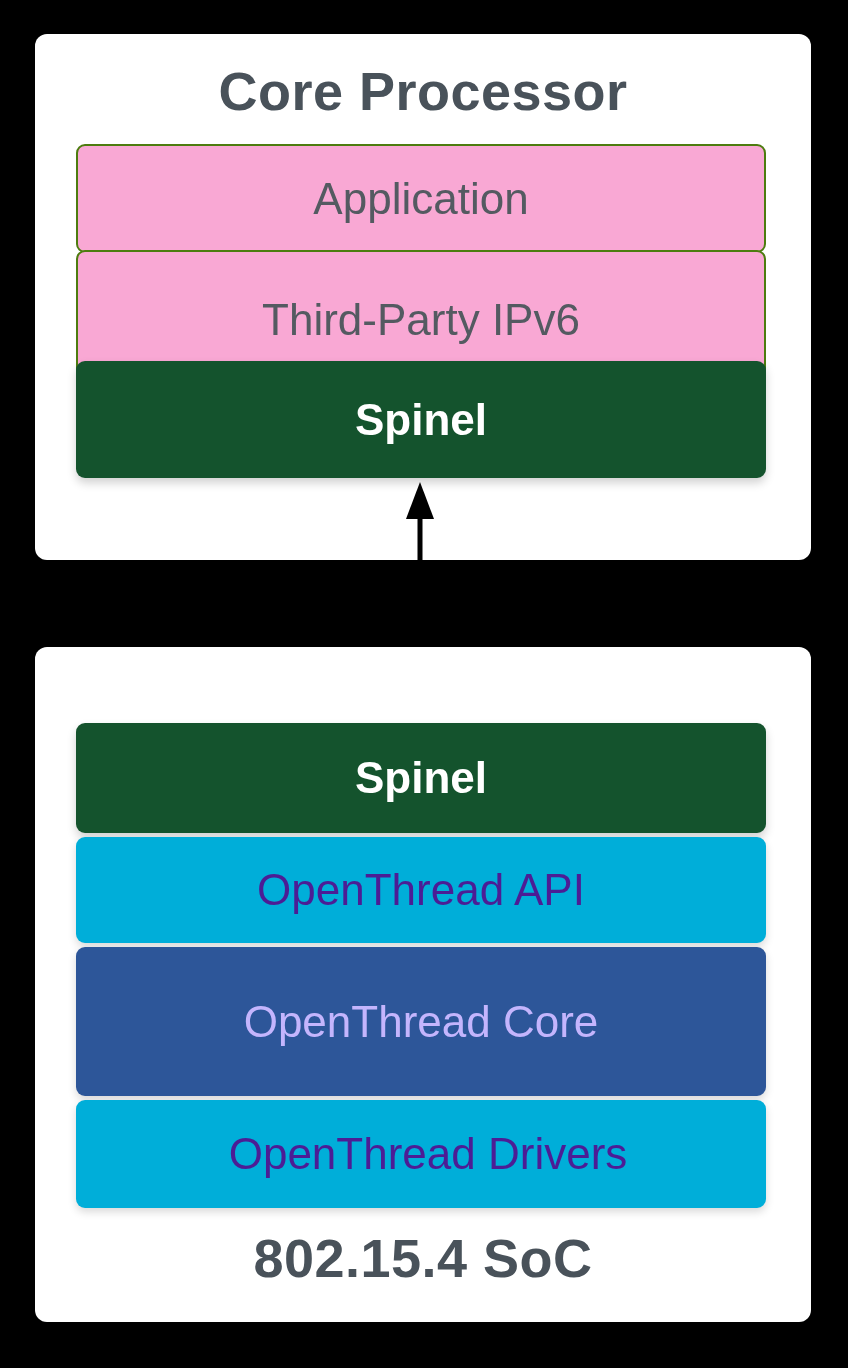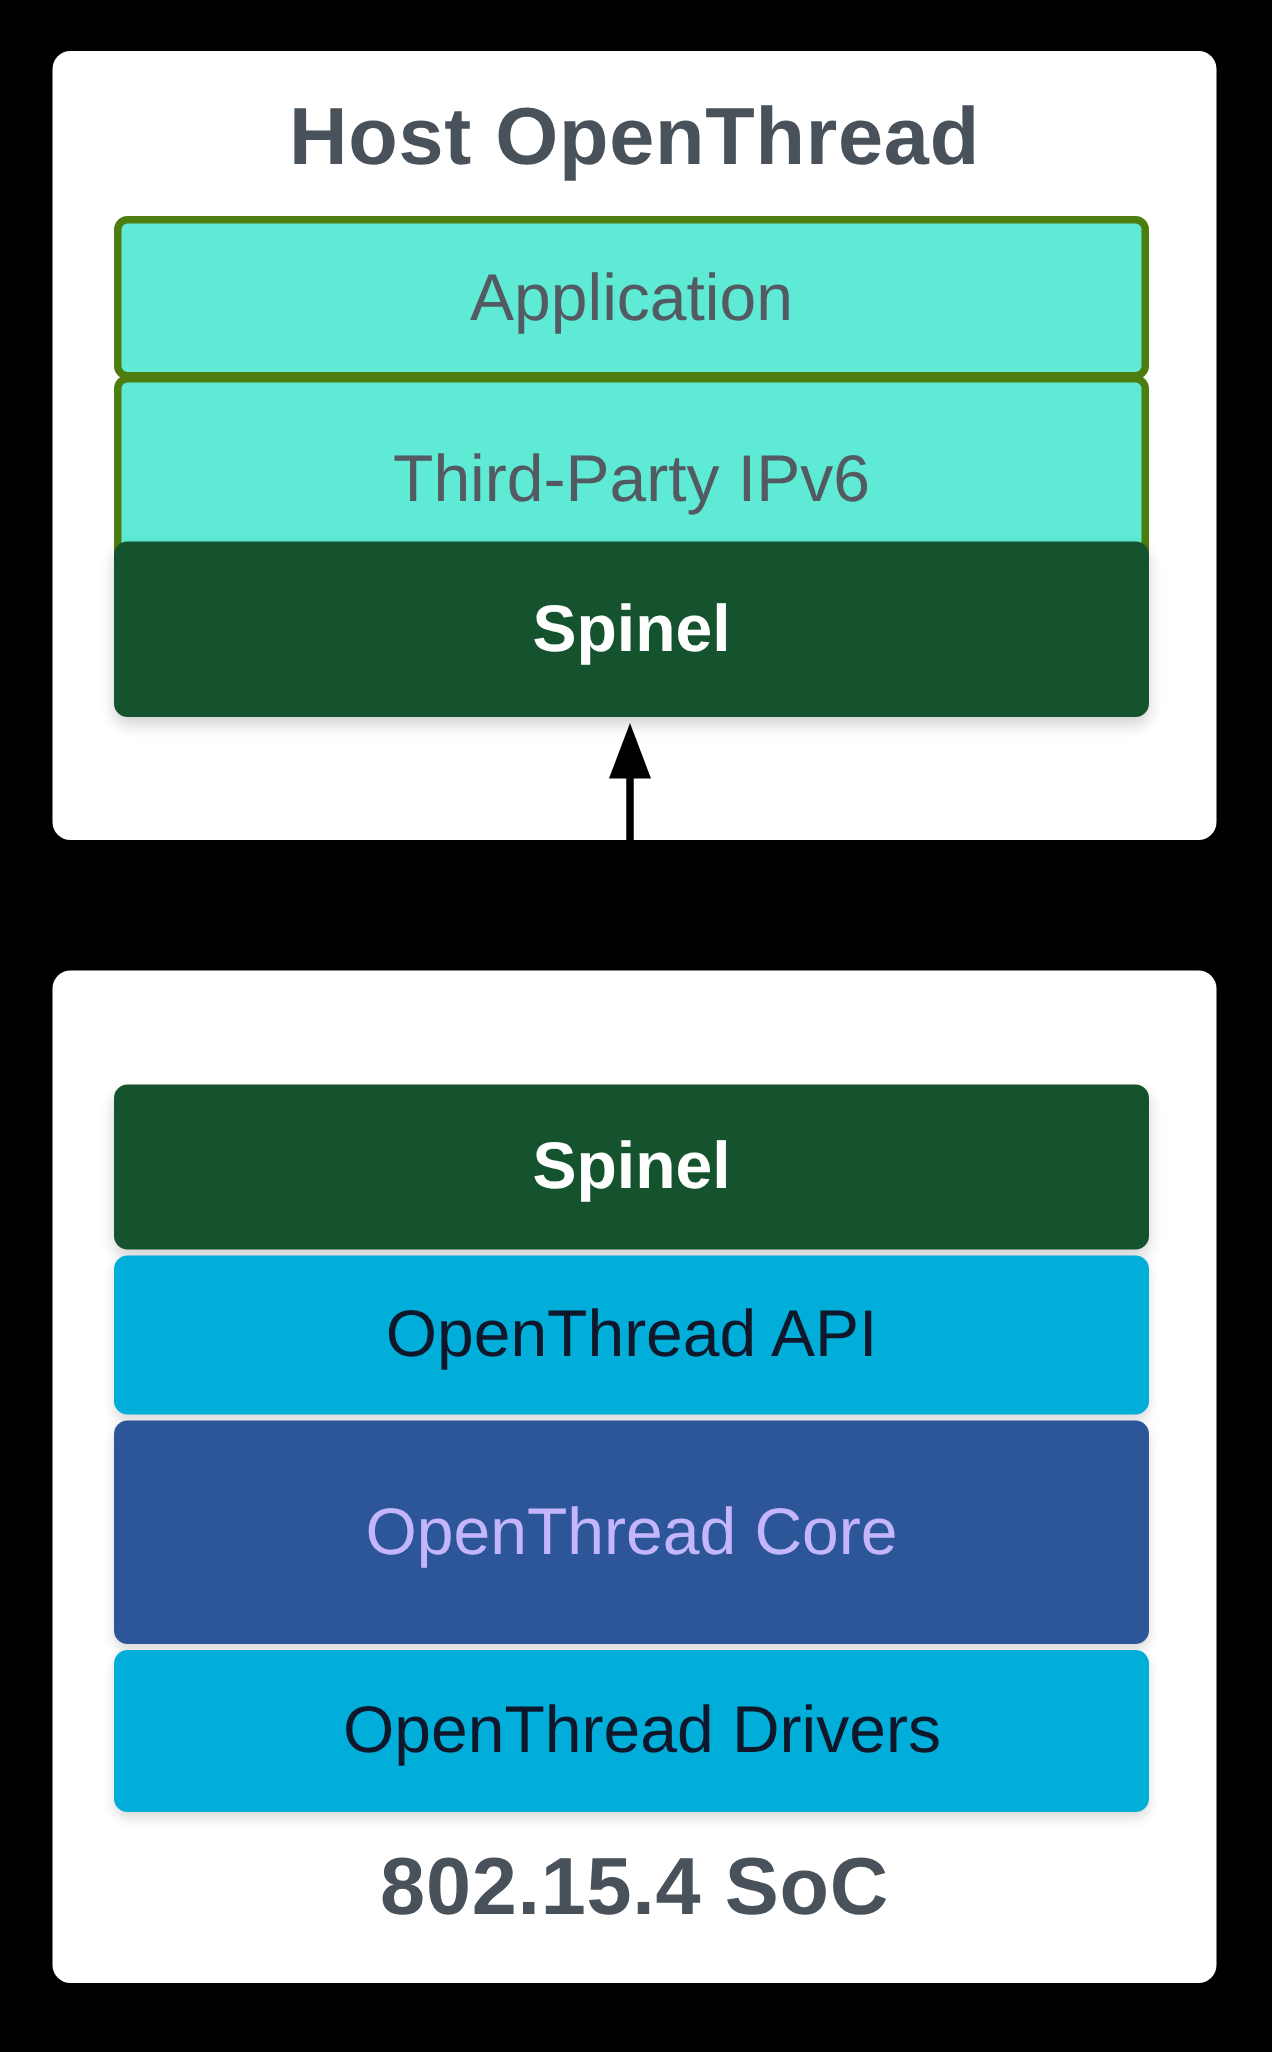--- a/index.html
+++ b/index.html
@@ -45,33 +45,33 @@
     left: 41px;
     width: 690px;
     border-radius: 9px;
     display: flex;
     align-items: center;
     justify-content: center;
     font-size: 44px;
     box-sizing: border-box;
   }
   .layer-gray {
-    background: #5eead4;
-    border: 5px solid #4d7c0f;
+    background: #f9a8d4;
+    border: 2px solid #4d7c0f;
     color: #545a61;
   }
   .layer-red {
     background: #14532d;
     color: #ffffff;
     box-shadow: 0 5px 10px rgba(0,0,0,0.18);
     font-weight: bold;
   }
   .layer-cyan {
     background: #00aed9;
-    color: #0f172a;
+    color: #4c1d95;
     box-shadow: 0 4px 8px rgba(0,0,0,0.15);
   }
   .layer-blue {
     background: #2d5699;
     color: #c4b5fd;
     box-shadow: 0 4px 8px rgba(0,0,0,0.15);
   }
 
   
   .pos-app    { top: 110px; height: 109px; }
@@ -91,21 +91,21 @@
     width: 40px;
     height: 250px;
   }
 </style>
 </head>
 <body>
 
 <div class="stage">
 
   <div class="card card-host">
-    <div class="card-title title-host">Host OpenThread</div>
+    <div class="card-title title-host">Core Processor</div>
 
     <div class="layer layer-gray pos-app">Application</div>
 
     <div class="layer layer-gray pos-ipv6">Third-Party IPv6</div>
 
     <div class="layer layer-red pos-spinel-host">Spinel</div>
   </div>
 
   <svg class="arrow-svg" viewBox="0 0 40 250" aria-hidden="true">
     <polygon points="20,4 6,41 34,41" fill="#000000"></polygon>

